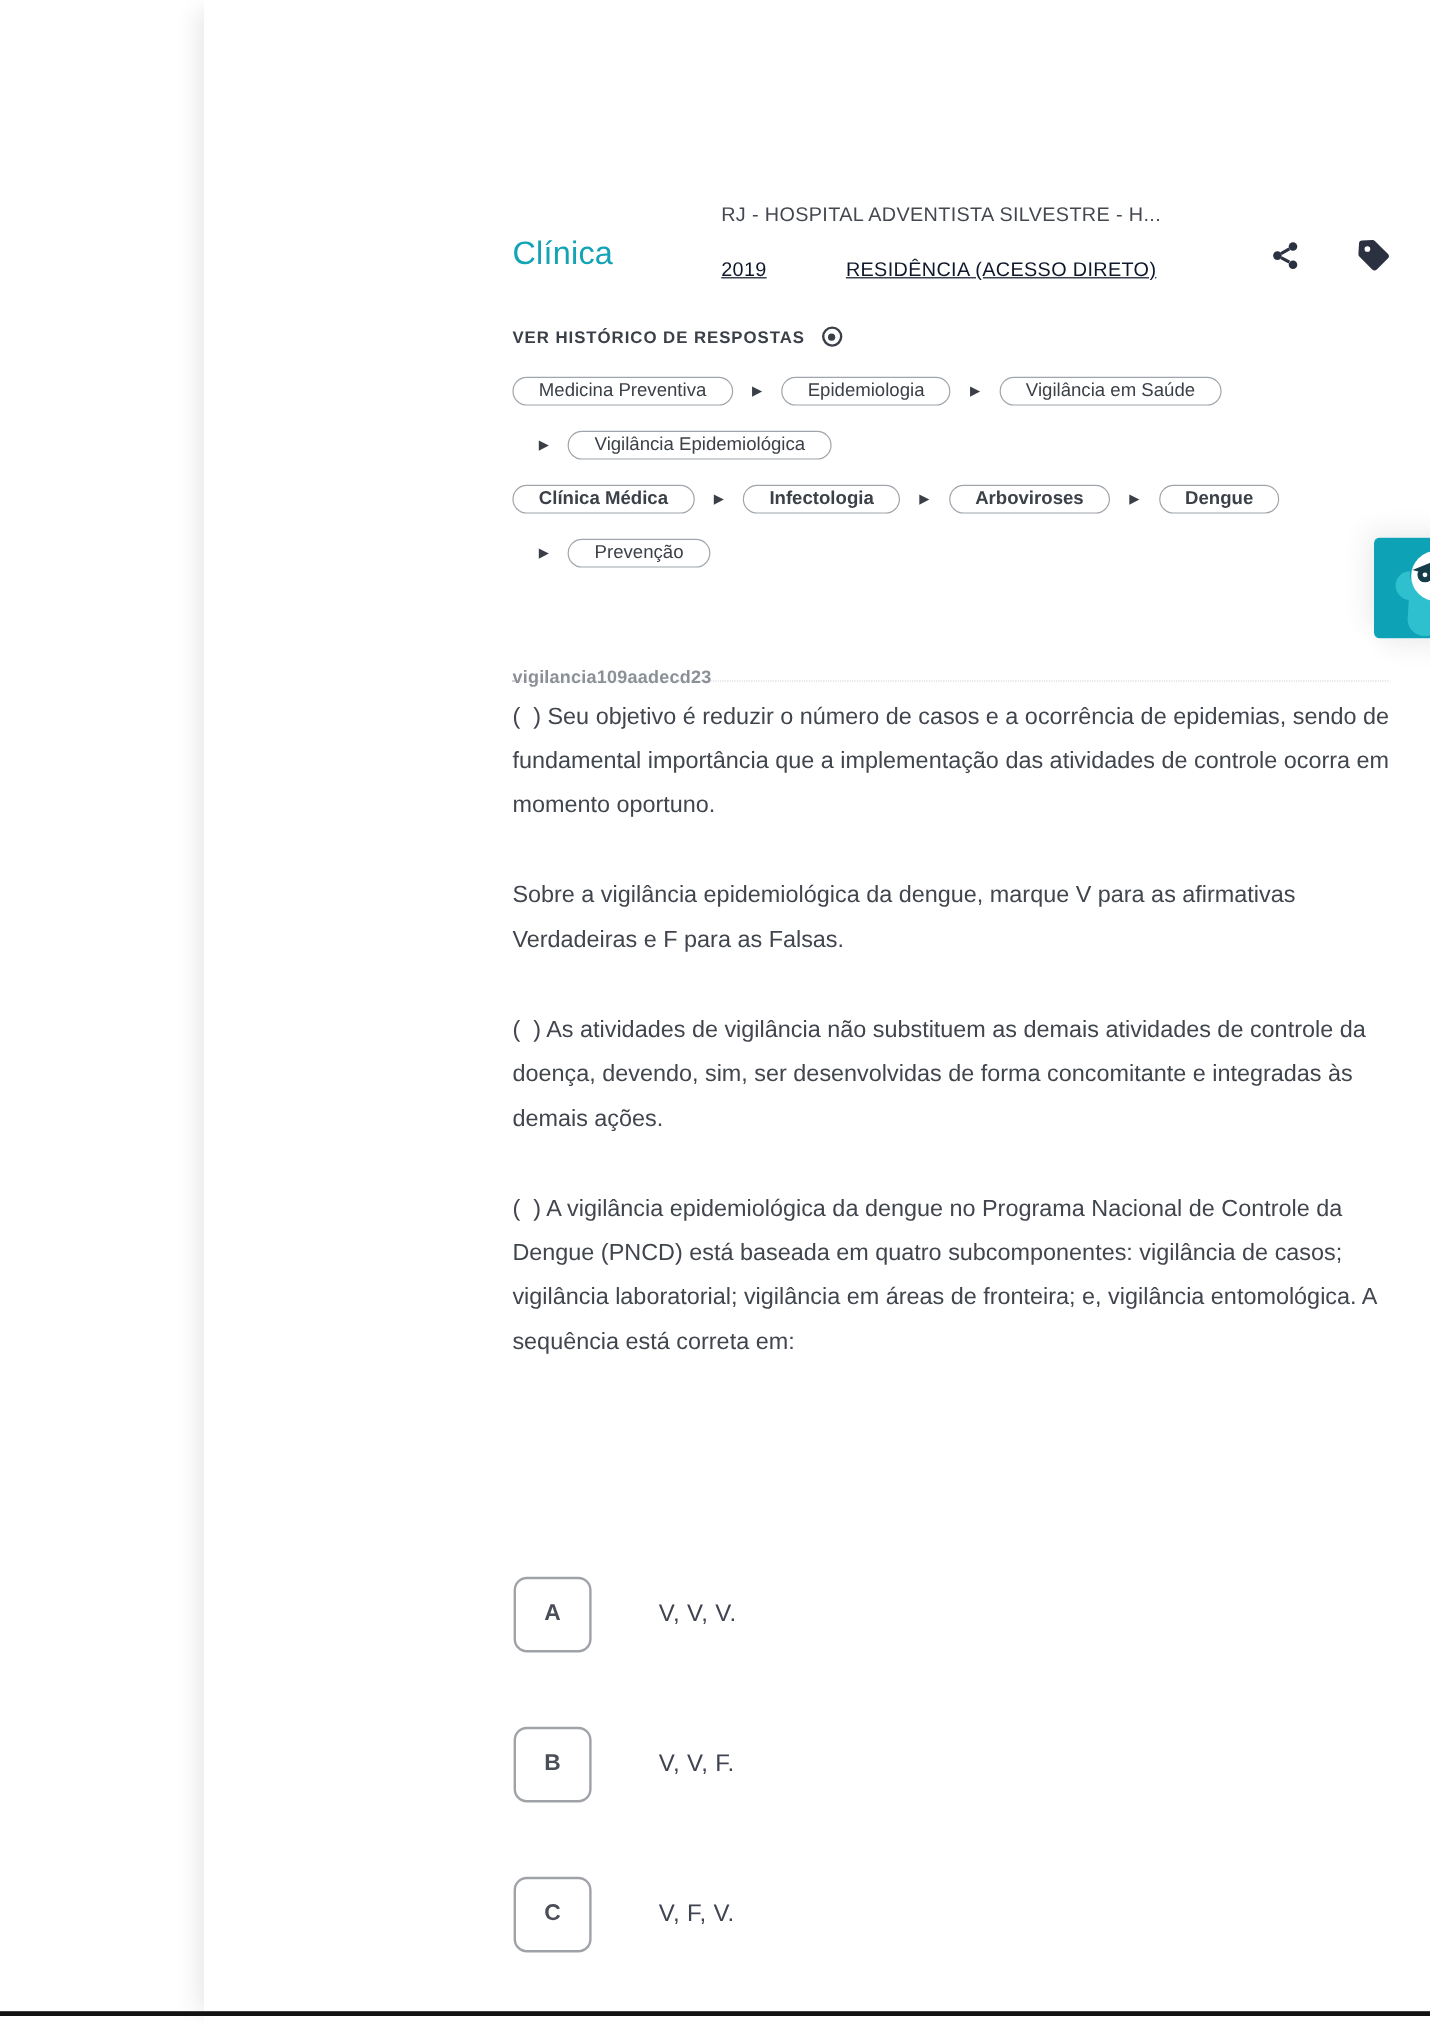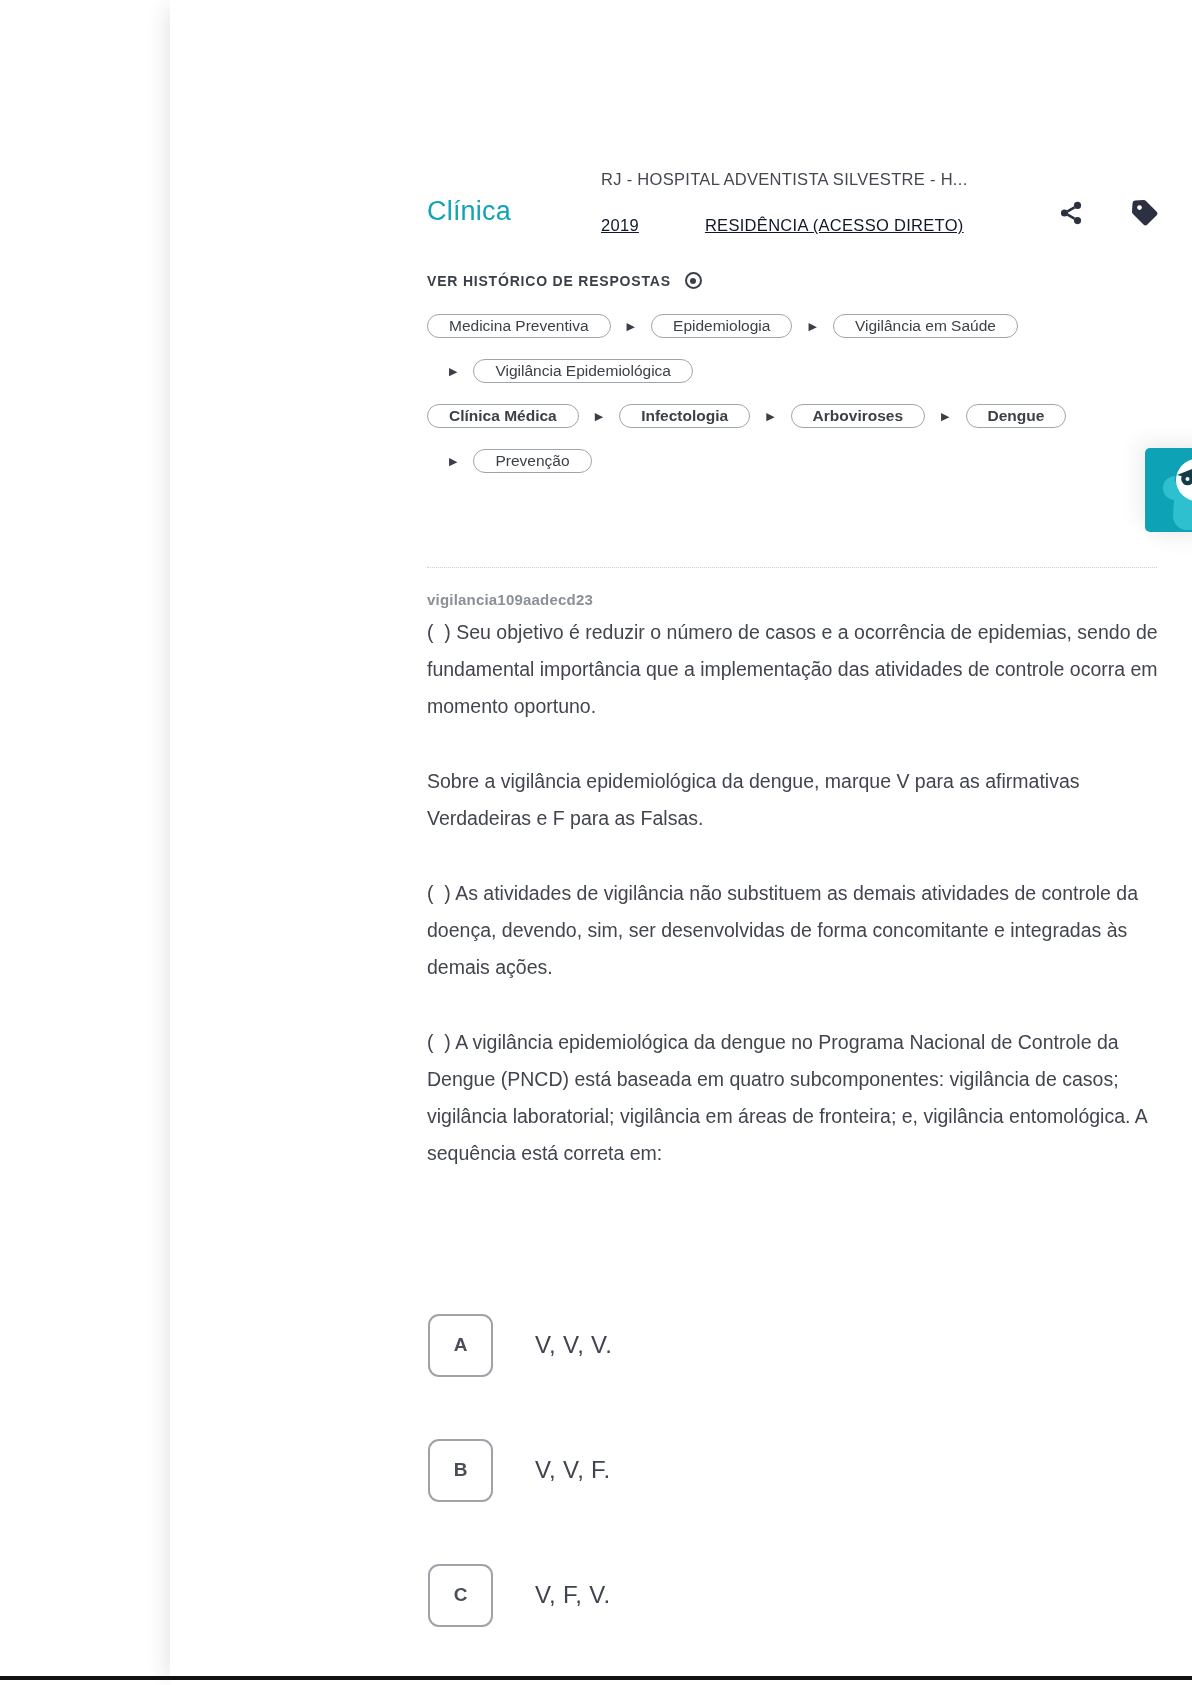--- a/index.html
+++ b/index.html
@@ -60,37 +60,37 @@
     box-shadow: -8px -8px 20px rgba(0,0,0,0.06), 8px 8px 20px rgba(0,0,0,0.06);
     border-radius: 6px;
   }
   .owl-logo svg { width: 100%; height: 100%; display: block; }
 
   
   .dotted-divider {
     position: absolute; left: 257px; top: 567px; width: 730px; height: 0;
     border-top: 1px dotted #cfcfcf;
   }
-  .question-wrap { position: absolute; left: 257px; top: 591px; width: 732px; }
+  .question-wrap { position: absolute; left: 257px; top: 556px; width: 732px; }
   .question-id { font-size: 15px; font-weight: 700; color: #8b9096; letter-spacing: 0.2px; margin-bottom: 6px; }
   .question-wrap p {
     margin: 0 0 38px 0; font-size: 19.5px; line-height: 37px; color: #41454d;
     white-space: pre-wrap;
   }
 
   
   .options { position: absolute; left: 258px; top: 1313px; width: 732px; }
   .option-row { position: absolute; left: 0; height: 64px; display: flex; align-items: center; cursor: pointer; }
   .opt-a { top: 0; } .opt-b { top: 125px; } .opt-c { top: 250px; }
   .option-letter-box {
     width: 65px; height: 63px; border: 2px solid #9fa3a8; border-radius: 11px;
     display: flex; align-items: center; justify-content: center;
     font-size: 19px; font-weight: 700; color: #4a4e57; background: #fff;
   }
-  .option-text { margin-left: 42px; font-size: 24px; color: #3f4450; letter-spacing: 0.3px; }
+  .option-text { margin-left: 56px; font-size: 20px; color: #3f4450; letter-spacing: 0.3px; }
 
   
   .bottom-bar { position: absolute; left: 0; top: 1676px; width: 1192px; height: 4px; background: #121212; }
 </style>
 </head>
 <body>
 
 <div class="page">
   <div class="content-card">
 

